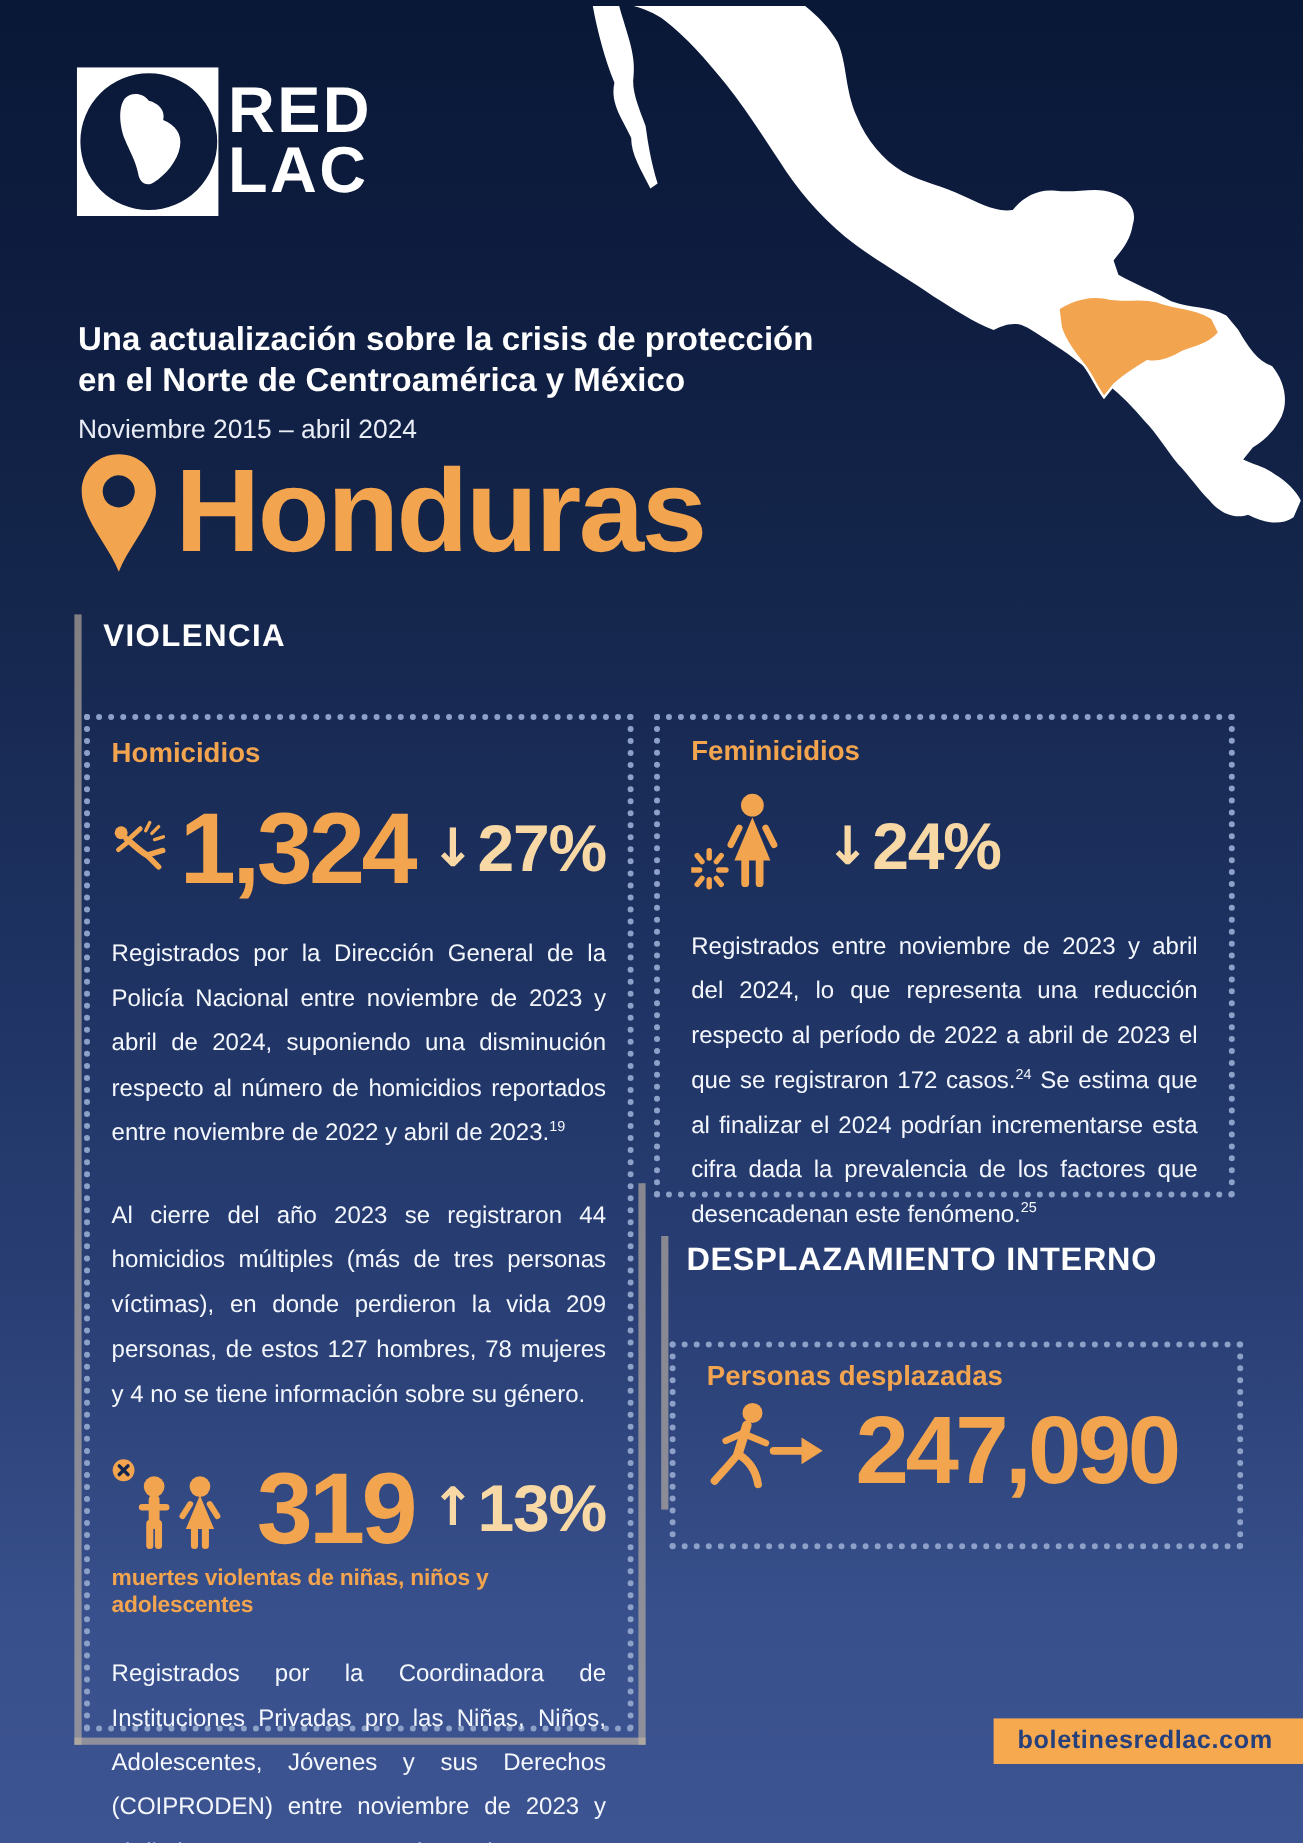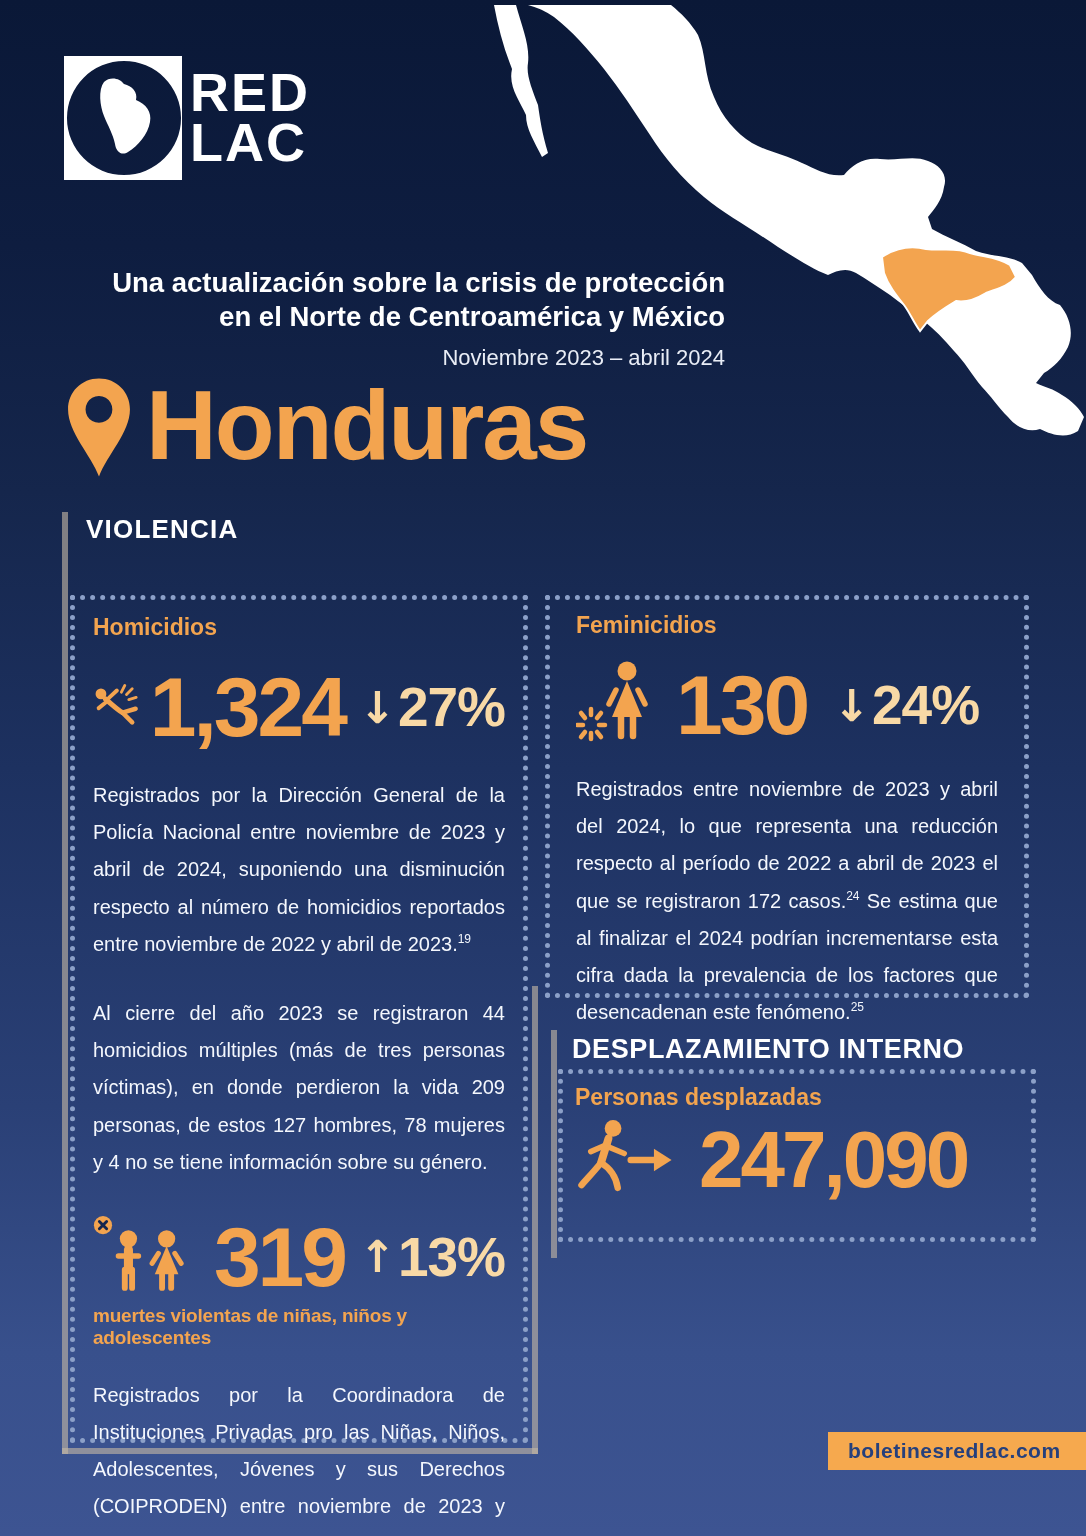--- a/index.html
+++ b/index.html
@@ -10,41 +10,41 @@
     font-family:"Liberation Sans","DejaVu Sans",sans-serif;
     background:linear-gradient(180deg,#0a1837 0%,#0e1d40 16%,#15264c 32%,#1d3160 50%,#2a4076 72%,#38508c 88%,#3d5492 100%);
     color:#fff;
   }
   
   .logo{position:absolute;left:64px;top:56px;display:flex;align-items:center;}
   .logo-text{margin-left:6px;font-weight:700;font-size:54px;line-height:.92;letter-spacing:2px;color:#fff;}
   
   .map{position:absolute;left:436px;top:0;width:650px;height:460px;}
   
-  .hdr{position:absolute;left:65px;top:266px;width:660px;text-align:right;}
+  .hdr{position:absolute;left:65px;top:266px;width:660px;}
   .hdr h1{margin:0;font-size:27.5px;line-height:1.22;font-weight:700;color:#fff;}
   .hdr .period{margin-top:12px;font-size:22px;color:#e9edf6;}
   
   .country{position:absolute;left:66px;top:376px;display:flex;align-items:flex-start;}
   .country-name{margin-left:14px;font-size:98px;font-weight:800;letter-spacing:-2px;line-height:1.02;color:#F3A44F;}
   
   .rule{position:absolute;background:rgba(196,182,164,.62);}
   .rule-v1{left:62px;top:512px;width:6px;height:942px;}
   .rule-v2{left:532px;top:986px;width:6px;height:468px;}
   .rule-h1{left:62px;top:1448px;width:476px;height:6px;}
   .rule-v3{left:551px;top:1030px;width:6px;height:228px;}
   
   .sec-h{position:absolute;font-weight:700;color:#fff;letter-spacing:1.2px;}
   .sec-violencia{left:86px;top:514px;font-size:26px;}
   .sec-desp{left:572px;top:1034px;font-size:27px;letter-spacing:.6px;}
   
   .dbox{position:absolute;border:5px dotted #8CA0C8;box-sizing:border-box;}
   .box-homicidios{left:70px;top:595px;width:458px;height:848px;padding:14px 18px;}
   .box-feminicidios{left:545px;top:595px;width:484px;height:403px;padding:12px 26px;}
-  .box-personas{left:558px;top:1069px;width:478px;height:173px;padding:10px 12px;}
+  .box-personas{left:558px;top:1118px;width:478px;height:173px;padding:10px 26px;}
   
   .stat-label{font-size:23px;font-weight:700;color:#F3A44F;}
   .stat-row{display:flex;align-items:center;margin-top:20px;}
   .stat-num{font-size:84px;font-weight:800;letter-spacing:-3px;color:#F3A44F;line-height:1.05;}
   .pct{display:flex;align-items:center;margin-left:14px;color:#F8D9A6;}
   .pct .arr{font-family:"DejaVu Sans",sans-serif;font-size:44px;font-weight:700;margin-right:2px;}
   .pct .val{font-size:55px;font-weight:800;letter-spacing:-1px;}
   .caption{font-size:19px;font-weight:600;letter-spacing:-.2px;color:#F3A44F;margin-top:2px;}
   
   .para{font-size:20px;line-height:1.86;text-align:justify;color:#f4f7fd;margin-top:24px;}
@@ -78,21 +78,21 @@
       <div>RED</div>
       <div>LAC</div>
     </div>
   </div>
 
   <div class="hdr">
     <h1>
       <span>Una actualización sobre la crisis de protección</span><br>
       <span>en el Norte de Centroamérica y México</span>
     </h1>
-    <div class="period">Noviembre 2023 – abril 2024</div>
+    <div class="period">Noviembre 2015 – abril 2024</div>
   </div>
 
   <div class="country">
     <svg width="66" height="104" viewBox="0 0 64 100">
       <path fill="#F3A44F" fill-rule="evenodd" d="M32,2 C15,2 2,15 2,32 C2,54 24,76 32,97 C40,76 62,54 62,32 C62,15 49,2 32,2 Z M32,19 A13,13 0 1,1 31.9,19 Z"></path>
     </svg>
     <div class="country-name">Honduras</div>
   </div>
 
   <div class="rule rule-v1"></div>
@@ -180,21 +180,20 @@
         </g>
         <g stroke="#F3A44F" stroke-linecap="round" fill="none">
           <path d="M39,31 L32,45" stroke-width="5.5"></path>
           <path d="M61,31 L68,45" stroke-width="5.5"></path>
           <path d="M44,57 L44,77" stroke-width="6.5"></path>
           <path d="M56,57 L56,77" stroke-width="6.5"></path>
         </g>
         <circle cx="50" cy="12" r="9.5" fill="#F3A44F"></circle>
         <path d="M50,22 L65,58 L35,58 Z" fill="#F3A44F"></path>
       </svg>
-      <div class="stat-num" style="margin-left:14px;">130</div>
       <div class="pct" style="margin-left:26px;">
         <span class="arr">↓</span>
         <span class="val">24%</span>
       </div>
     </div>
 
     <div class="para" style="margin-top:20px;"><span>Registrados entre noviembre de 2023 y abril del 2024, lo que representa una reducción respecto al período de 2022 a abril de 2023 el que se registraron 172 casos.</span><sup>24</sup><span> Se estima que al finalizar el 2024 podrían incrementarse esta cifra dada la prevalencia de los factores que desencadenan este fenómeno.</span><sup>25</sup></div>
   </div>
 
   <div class="dbox box-personas">

